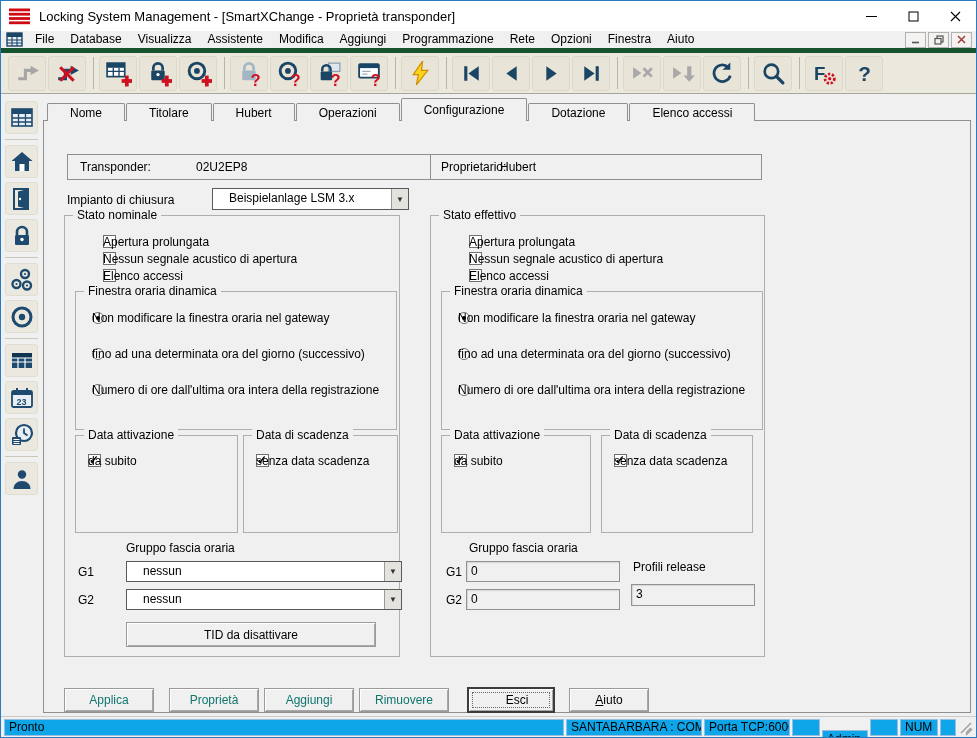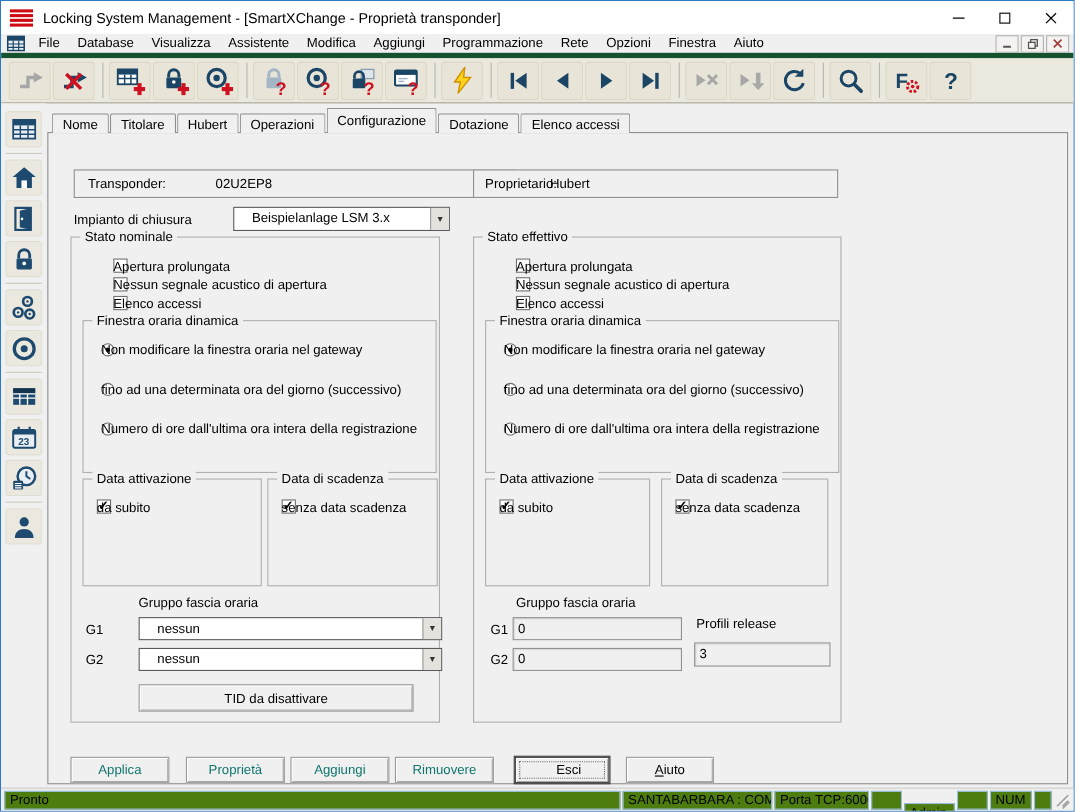--- a/index.html
+++ b/index.html
@@ -26,21 +26,21 @@
   .tbtn { width:38px; height:35px; margin-right:2px; background:#e8e5d8; border:1px solid #dcd8c8; border-radius:3px; display:flex; align-items:center; justify-content:center; }
   .tbtn svg { width:27px; height:27px; }
   .tsep { width:1px; height:32px; background:#b9b5a6; margin:0 5px; }
   
   .sidebar { position:absolute; left:0; top:93px; width:41px; bottom:21px; background:#f0f0f0; display:flex; flex-direction:column; align-items:center; padding-top:5px; }
   .sbtn { width:33px; height:33px; margin:2px 0; background:#ebe9df; border:1px solid #e0ddd2; border-radius:3px; display:flex; align-items:center; justify-content:center; }
   .sbtn svg { width:26px; height:26px; }
   .ssep { width:33px; height:1px; background:#cbc8bb; margin:3px 0; }
   
   .tabs { position:absolute; left:46px; top:97px; height:23px; display:flex; align-items:flex-end; z-index:3; }
-  .tab { height:18px; border:1px solid #8f8f8f; border-bottom:none; background:#f0f0f0; padding:2px 9px 0; font-size:12px; margin-right:1px; border-radius:2px 2px 0 0; }
+  .tab { height:18px; border:1px solid #8f8f8f; border-bottom:none; background:#f0f0f0; padding:2px 22px 0; font-size:12px; margin-right:1px; border-radius:2px 2px 0 0; }
   .tab.active { height:23px; padding-top:4px; font-size:12px; }
   .page { position:absolute; left:42px; top:119px; width:928px; height:593px; border:1px solid #8f8f8f; background:#f0f0f0; z-index:1; }
   .page * { position:absolute; }
   
   .fieldbox { border:1px solid #8f8f8f; background:#f0f0f0; }
   .flabel { position:absolute; top:5px; font-size:12px; }
   .gb { border:1px solid #aeaeae; }
   .gb-legend { position:absolute; top:-8px; left:8px; background:#f0f0f0; padding:0 4px; font-size:12px; white-space:nowrap; }
   .check, .radio-row { display:flex; align-items:center; gap:7px; white-space:nowrap; font-size:12px; }
   .cbox { width:13px; height:13px; background:#fff; border:1px solid #6f6f6f; position:relative; flex:none; }
@@ -50,21 +50,21 @@
   .combo { border:1px solid #5a5a5a; background:#fff; display:flex; }
   .combo .ctext { flex:1; padding:2px 16px; font-size:12px; overflow:hidden; white-space:nowrap; position:static; }
   .combo .cbtn { width:17px; background:#e4e2dd; border-left:1px solid #9a9a9a; display:flex; align-items:center; justify-content:center; font-size:8px; color:#333; position:static; flex:none; }
   .rofield { border:1px solid #929292; background:#f0f0f0; padding:2px 4px; font-size:12px; box-shadow:inset 1px 1px 1px #d6d6d6; }
   .btn3d { background:#f0f0f0; border:1px solid #9a9a9a; box-shadow:inset 1px 1px 0 #ffffff, inset -1px -1px 0 #a8a8a8; display:flex; align-items:center; justify-content:center; font-size:12px; }
   .btn3d.disabled { color:#0f766e; }
   .btn3d.default { border:1px solid #3c3c3c; outline:1px solid #3c3c3c; }
   .btn3d.focus::after { content:""; position:absolute; inset:3px; border:1px dotted #6a6a6a; }
   
   .statusbar { position:absolute; left:0; right:0; bottom:0; height:21px; background:#f0f0f0; border-top:1px solid #cacaca; display:flex; align-items:center; gap:2px; padding:0 3px; font-size:12px; }
-  .spanel { height:17px; border:1px solid #97bcdd; background:#4d7c0f; display:flex; align-items:center; padding:0 4px; white-space:nowrap; overflow:hidden; }
+  .spanel { height:17px; border:1px solid #97bcdd; background:#0ea5e9; display:flex; align-items:center; padding:0 4px; white-space:nowrap; overflow:hidden; }
   .spanel.grow { flex:1; }
   .grip { width:13px; height:17px; margin-left:2px; }
 </style>
 </head>
 <body>
 
 <div class="win">
 
   <div class="titlebar">
     <svg class="applogo" viewBox="0 0 24 18">

